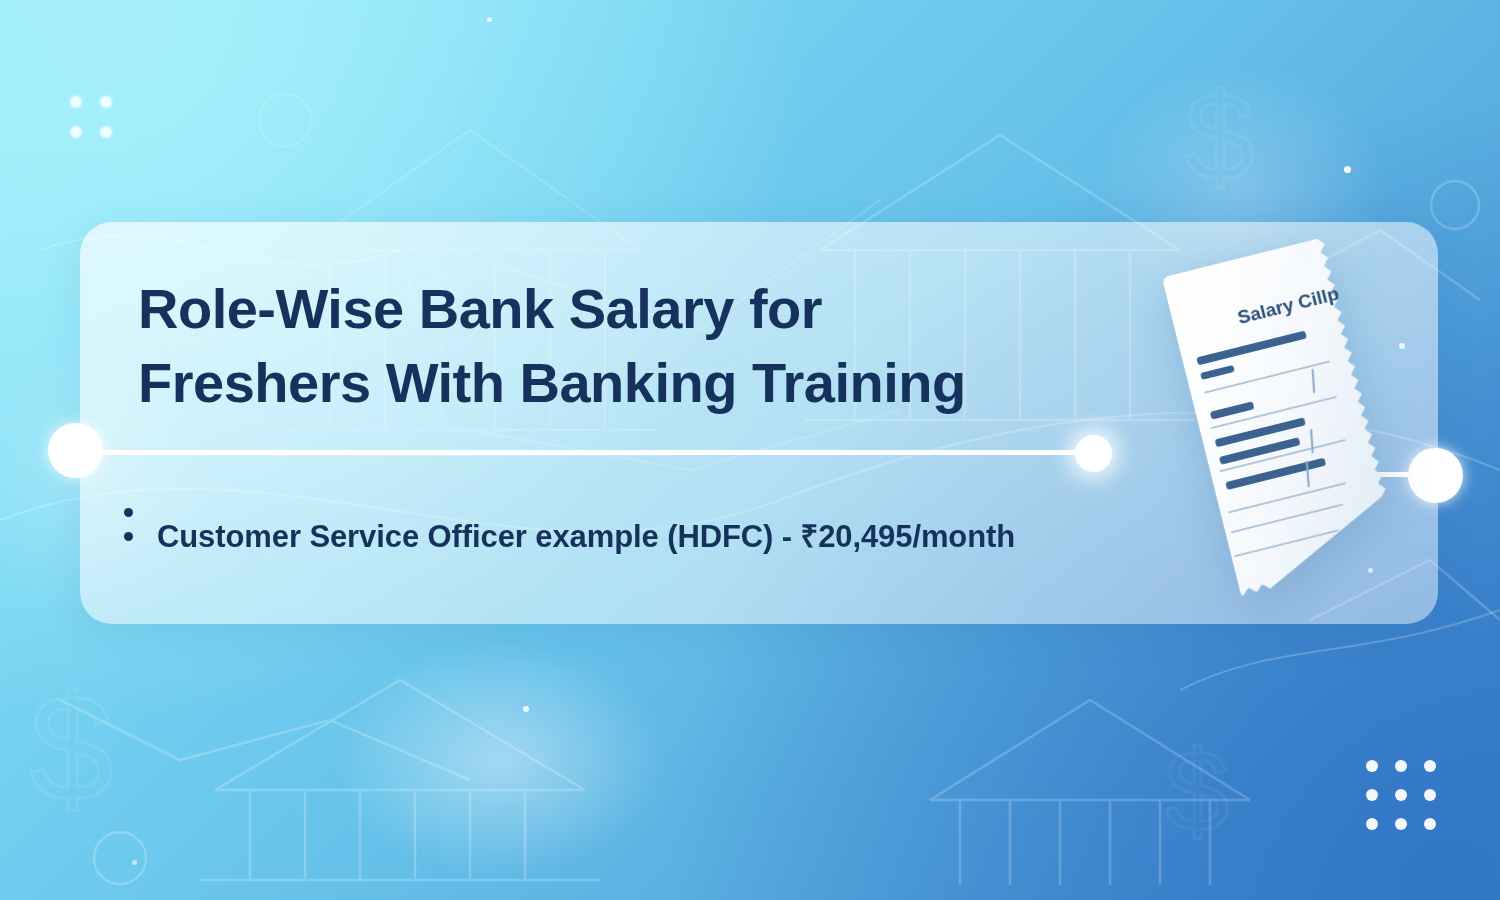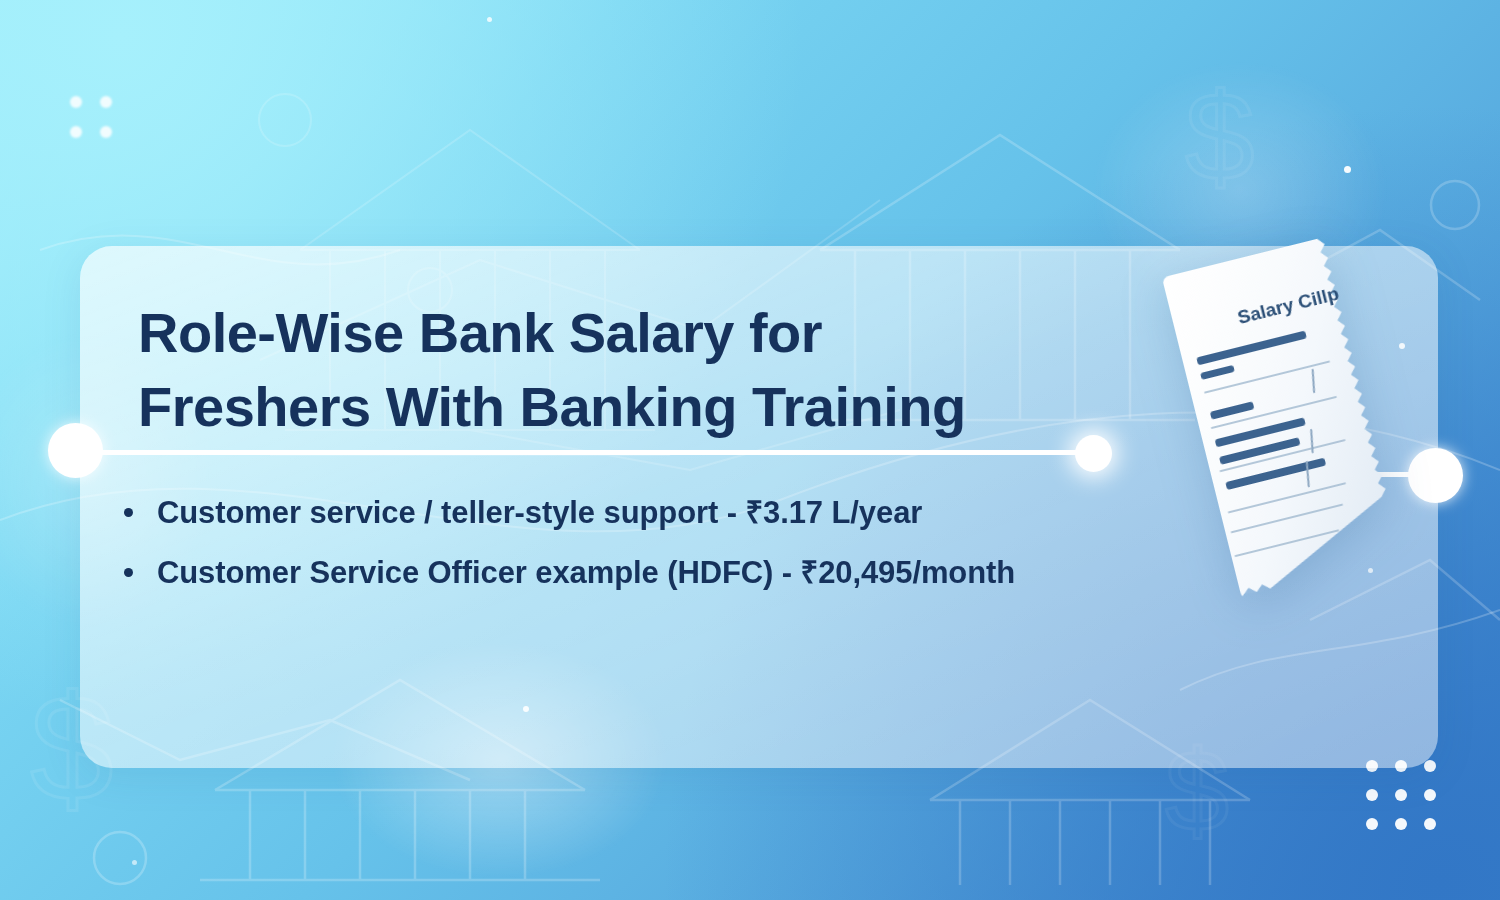--- a/index.html
+++ b/index.html
@@ -63,25 +63,24 @@
     grid-template-rows:repeat(3, 12px);
     gap:17px;
     opacity:.95;
   }
   #dots-br span { width:12px; height:12px; }
 
   
   #card {
     position:absolute;
     left:80px; top:222px;
-    width:1358px; height:522px;
+    width:1358px; height:402px;
     border-radius:32px;
     background:linear-gradient(160deg, rgba(255,255,255,.66) 0%, rgba(255,255,255,.52) 45%, rgba(255,255,255,.46) 100%);
     box-shadow:0 8px 40px rgba(30,90,150,.10);
-    margin-top:24px;
   }
 
   
   #title {
     position:absolute;
     left:58px; top:50px;
     width:1030px;
     font-size:56px;
     font-weight:700;
     line-height:1.33;
@@ -259,21 +258,20 @@
 
   <div class="rule" id="rule-main"></div>
   <div class="rule" id="rule-tail"></div>
   <div class="node" id="node-left"></div>
   <div class="node" id="node-mid"></div>
   <div class="node" id="node-right"></div>
 
   <ul id="bullets">
     <li>
       <span class="bullet-dot"></span>
-      <span>Customer service / teller-style support - ₹3.17 L/year</span>
     </li>
     <li>
       <span class="bullet-dot"></span>
       <span>Customer Service Officer example (HDFC) - ₹20,495/month</span>
     </li>
   </ul>
 
   <div id="receipt">
     <svg viewBox="0 0 186 340">
       <defs>

